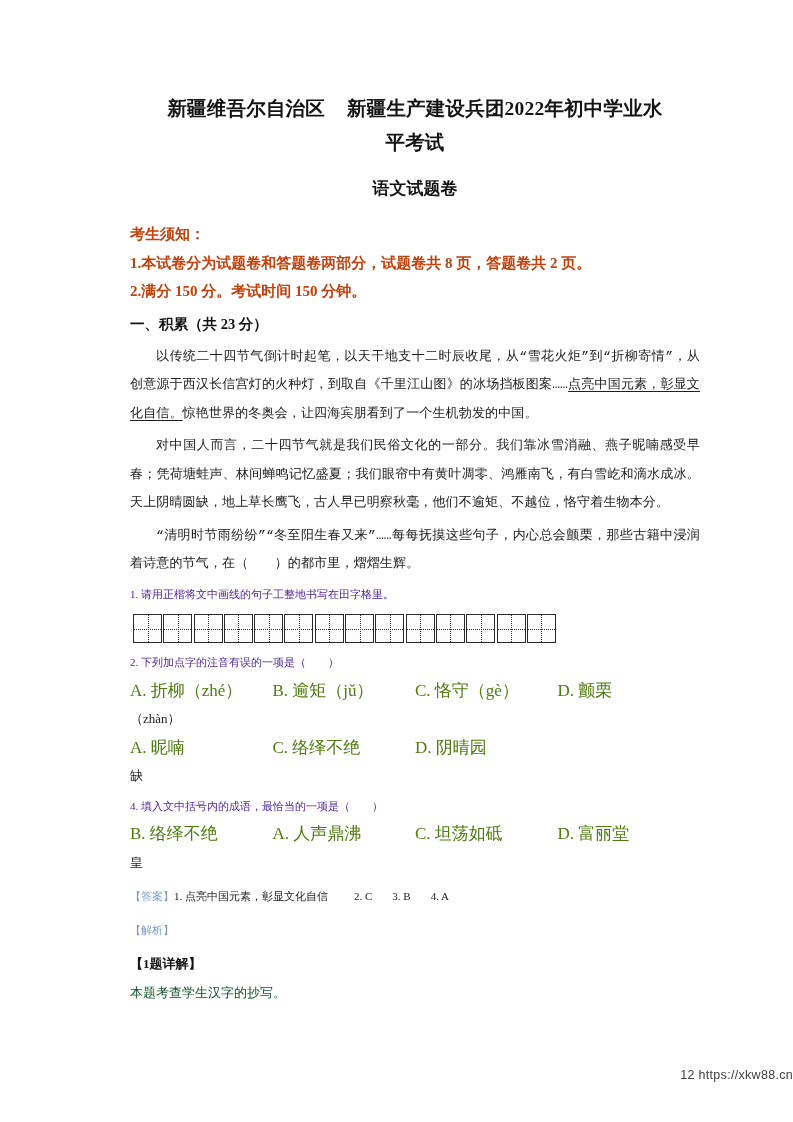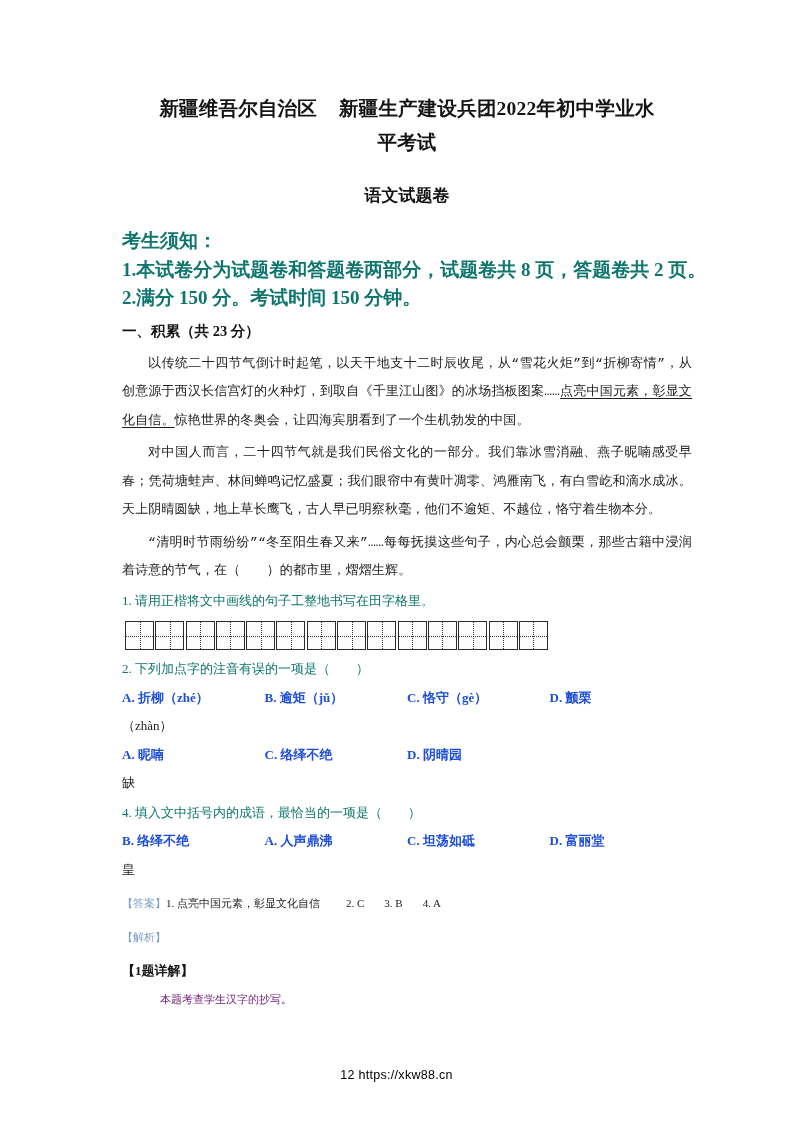--- a/index.html
+++ b/index.html
@@ -17,21 +17,21 @@
   }
   .page {
     position: relative;
     width: 793px;
     height: 1122px;
     box-sizing: border-box;
     padding: 0;
   }
   .content {
     position: absolute;
-    left: 122px;
+    left: 130px;
     top: 0;
     width: 570px;
   }
 
   
   .doc-title {
     font-weight: bold;
     font-size: 19.5px;
     line-height: 34px;
     text-align: center;
@@ -39,34 +39,34 @@
     margin: 0;
     padding-top: 92px;
     color: #141414;
   }
   .doc-title .gap { display: inline-block; width: 22px; }
   .subject-title {
     font-weight: bold;
     font-size: 17px;
     line-height: 30px;
     text-align: center;
-    margin: 12px;
+    margin: 5px;
     padding-top: 9px;
     color: #141414;
   }
 
   
   .notice {
     margin-top: 16px;
   }
   .notice-line {
     font-weight: bold;
-    font-size: 19px;
-    line-height: 28.5px;
-    color: #0f766e;
+    font-size: 15px;
+    line-height: 28.5px;
+    color: #c2410c;
     white-space: nowrap;
   }
   .section-heading {
     font-weight: bold;
     font-size: 14.5px;
     line-height: 30px;
     margin-top: 3px;
     color: #131313;
   }
 
@@ -81,31 +81,30 @@
     margin: 4px 0 0 0;
     letter-spacing: 0.15px;
   }
   .passage .u {
     text-decoration: underline;
     text-underline-offset: 2.5px;
   }
 
   
   .q-stem {
-    font-size: 13px;
-    line-height: 28.5px;
-    color: #0f766e;
+    font-size: 11px;
+    line-height: 28.5px;
+    color: #4c1d95;
     margin: 1px 0 0 0;
   }
   .opts {
     display: flex;
-    font-size: 13px;
-    line-height: 28.5px;
-    color: #1d4ed8;
-    font-weight: bold;
+    font-size: 17px;
+    line-height: 28.5px;
+    color: #4d7c0f;
   }
   .opts .opt { width: 25%; box-sizing: border-box; }
   .opt-cont {
     font-size: 13px;
     line-height: 28.5px;
     color: #1c1c1c;
   }
 
   
   .tzg-wrap {
@@ -149,36 +148,35 @@
   .ans-sp { display: inline-block; width: 26px; }
   .ans-sp-sm { display: inline-block; width: 20px; }
   .detail-head {
     font-size: 13px;
     line-height: 29px;
     font-weight: bold;
     color: #141414;
     margin-top: 4px;
   }
   .detail-body {
-    font-size: 11px;
+    font-size: 13px;
     line-height: 29px;
-    color: #701a75;
-    margin-left: 38px;
+    color: #14532d;
   }
 
   
   .watermark {
     position: absolute;
     left: 0;
     right: 0;
     top: 1068px;
-    text-align: center;
+    text-align: right;
     font-family: "Liberation Sans", sans-serif;
     font-size: 12.5px;
-    color: #000000;
+    color: #404040;
     letter-spacing: 0.3px;
   }
 </style>
 </head>
 <body>
 
 <div class="page">
   <div class="content">
 
     <div class="doc-title">

